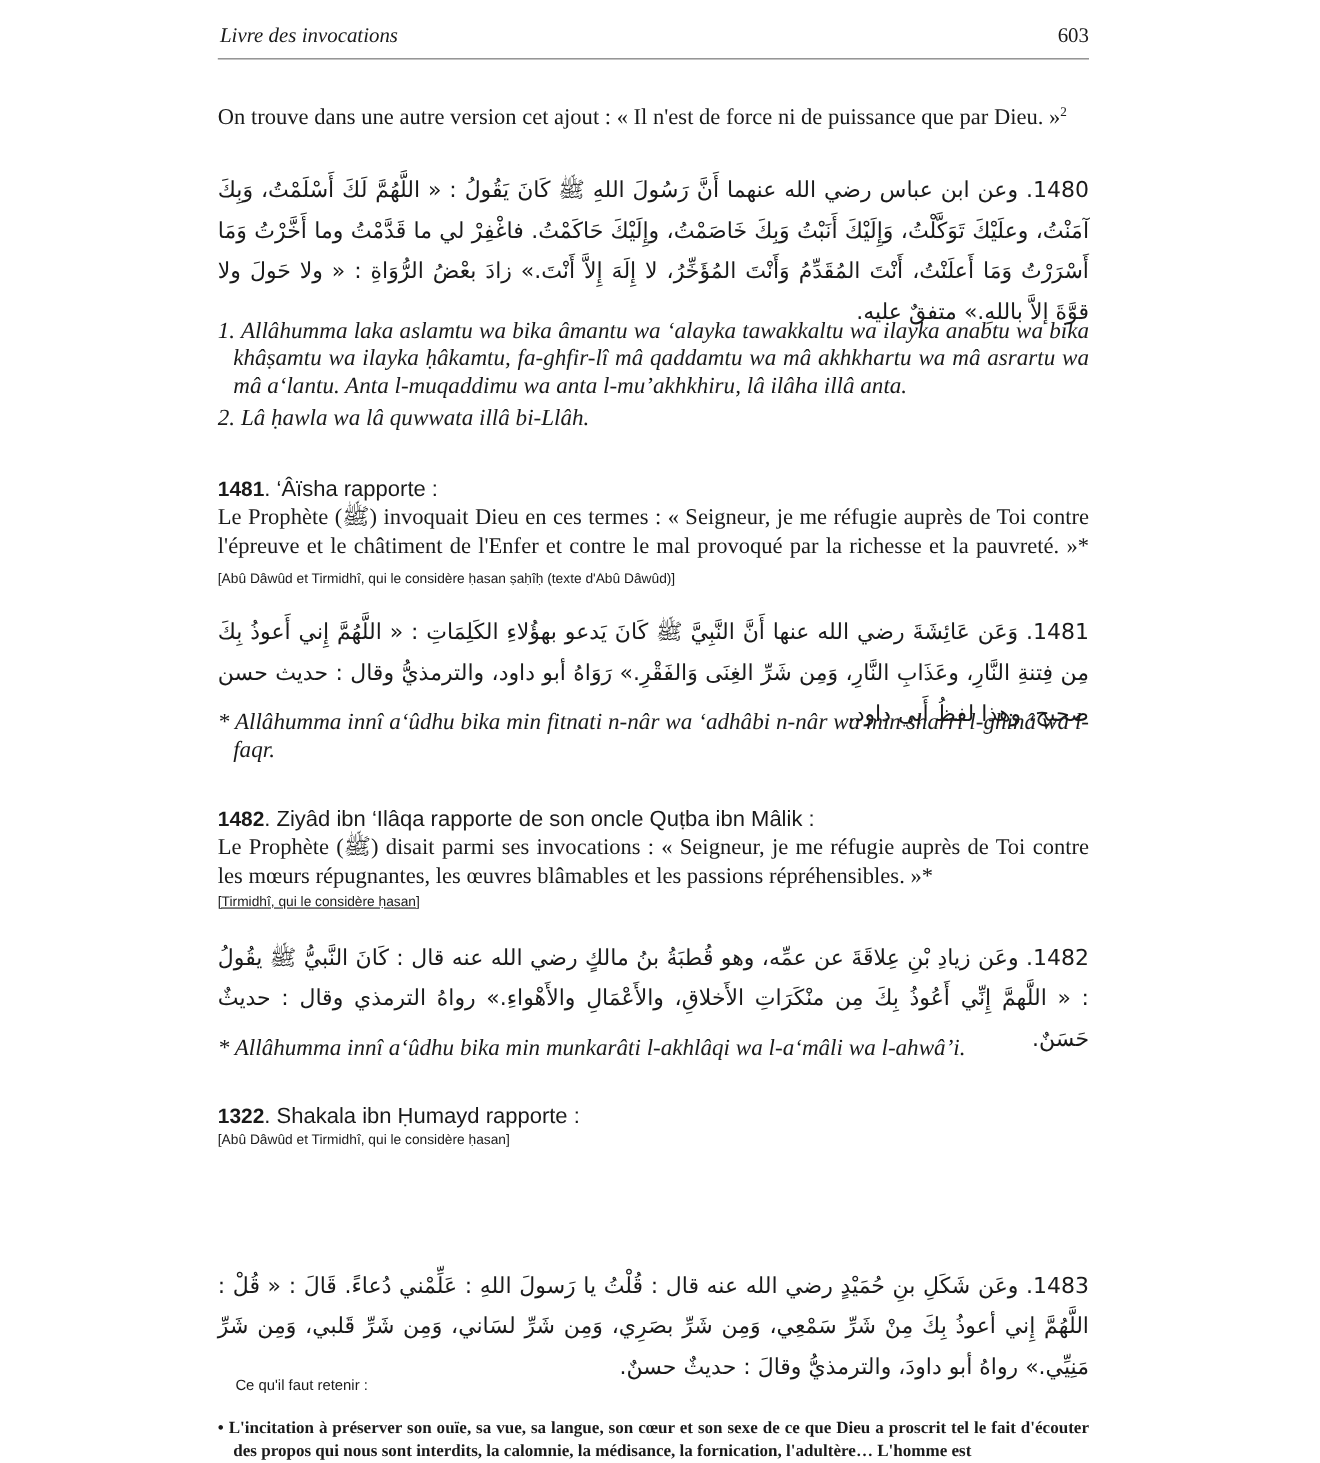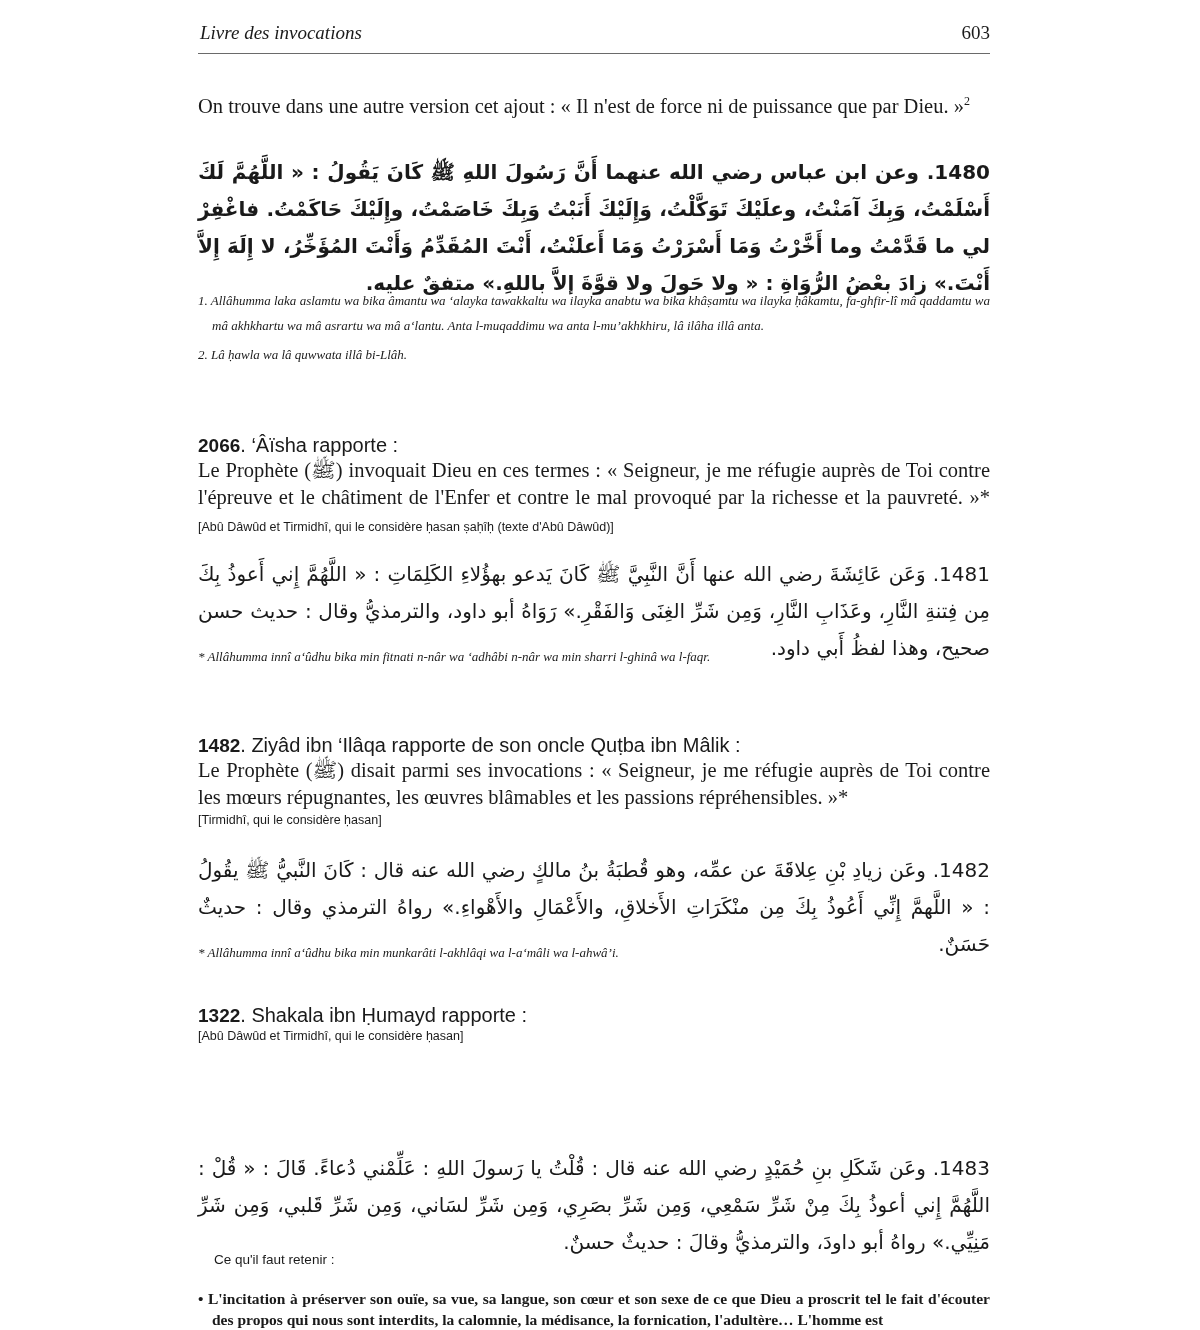--- a/index.html
+++ b/index.html
@@ -6,21 +6,21 @@
   body { width: 1200px; height: 1330px; position: relative; overflow: hidden; color: #1a1a1a; }
   .page { position: absolute; left: 198px; top: 0; width: 792px; }
   .serif { font-family: "Liberation Serif", "DejaVu Serif", serif; }
   .sans { font-family: "Liberation Sans", "DejaVu Sans", sans-serif; }
   .header { position: absolute; top: 22px; left: 0; width: 792px; height: 26px; }
   .header .title { position: absolute; left: 2px; top: 0; font-style: italic; font-size: 19px; text-align: right; }
   .header .pnum { position: absolute; right: 0; top: 0; font-size: 19px; }
   .rule { position: absolute; top: 53px; left: 0; width: 792px; height: 1px; background: #6a6a6a; }
   .p { font-size: 20.5px; line-height: 27px; text-align: justify; margin: 0; }
   .ar { direction: rtl; text-align: justify; font-family: "DejaVu Sans", sans-serif; font-size: 20px; line-height: 37px; margin: 0; }
-  .translit { font-style: italic; font-size: 13px; line-height: 25px; margin: 0; text-align: justify; }
+  .translit { font-style: italic; font-size: 21px; line-height: 25px; margin: 0; text-align: justify; }
   .hang { padding-left: 14px; text-indent: -14px; }
   .hnum { font-weight: bold; font-size: 19px; }
   .hdr { font-size: 20px; }
   .src { font-size: 12.5px; }
   .block { position: absolute; left: 0; width: 792px; }
   sup { font-size: 12px; }
   .bullet { font-size: 15.5px; line-height: 21px; padding-left: 14px; text-indent: -14px; text-align: justify; margin: 0; }
   .retenir { font-size: 13.5px; margin: 16px; }
 </style>
 </head>
@@ -30,49 +30,49 @@
   <div class="header serif">
     <span class="title">Livre des invocations</span>
     <span class="pnum">603</span>
   </div>
   <div class="rule"></div>
 
   <div class="block" style="top:88px;">
     <p class="p serif"><span>On trouve dans une autre version cet ajout : « Il n'est de force ni de puissance que par Dieu. »</span><sup>2</sup></p>
   </div>
 
-  <div class="block" style="top:154px;font-weight:bold;">
+  <div class="block" style="top:154px;">
     <p class="ar">1480. وعن ابن عباس رضي الله عنهما أَنَّ رَسُولَ اللهِ ﷺ كَانَ يَقُولُ : « اللَّهُمَّ لَكَ أَسْلَمْتُ، وَبِكَ آمَنْتُ، وعلَيْكَ تَوَكَّلْتُ، وَإِلَيْكَ أَنَبْتُ وَبِكَ خَاصَمْتُ، وإِلَيْكَ حَاكَمْتُ. فاغْفِرْ لي ما قَدَّمْتُ وما أَخَّرْتُ وَمَا أَسْرَرْتُ وَمَا أَعلَنْتُ، أَنْتَ المُقَدِّمُ وَأَنْتَ المُؤَخِّرُ، لا إِلَهَ إِلاَّ أَنْتَ.» زادَ بعْضُ الرُّوَاةِ : « ولا حَولَ ولا قوَّةَ إلاَّ باللهِ.» متفقٌ عليه.</p>
   </div>
 
   <div class="block" style="top:288px;">
     <p class="translit serif hang">1. Allâhumma laka aslamtu wa bika âmantu wa ‘alayka tawakkaltu wa ilayka anabtu wa bika khâṣamtu wa ilayka ḥâkamtu, fa-ghfir-lî mâ qaddamtu wa mâ akhkhartu wa mâ asrartu wa mâ a‘lantu. Anta l-muqaddimu wa anta l-mu’akhkhiru, lâ ilâha illâ anta.</p>
     <p class="translit serif hang" style="margin-top:4px;">2. Lâ ḥawla wa lâ quwwata illâ bi-Llâh.</p>
   </div>
 
   <div class="block" style="top:434px;">
     <div class="sans">
-      <span class="hnum">2066</span><span class="hdr">. ‘Âïsha rapporte :</span>
+      <span class="hnum">1481</span><span class="hdr">. ‘Âïsha rapporte :</span>
     </div>
     <p class="p serif"><span>Le Prophète (ﷺ) invoquait Dieu en ces termes : « Seigneur, je me réfugie auprès de Toi contre l'épreuve et le châtiment de l'Enfer et contre le mal provoqué par la richesse et la pauvreté. »*</span> <span class="src sans">[Abû Dâwûd et Tirmidhî, qui le considère ḥasan ṣaḥîḥ (texte d'Abû Dâwûd)]</span></p>
   </div>
 
   <div class="block" style="top:556px;">
     <p class="ar">1481. وَعَن عَائِشَةَ رضي الله عنها أَنَّ النَّبِيَّ ﷺ كَانَ يَدعو بهؤُلاءِ الكَلِمَاتِ : « اللَّهُمَّ إِني أَعوذُ بِكَ مِن فِتنةِ النَّارِ، وعَذَابِ النَّارِ، وَمِن شَرِّ الغِنَى وَالفَقْرِ.» رَوَاهُ أبو داود، والترمذيُّ وقال : حديث حسن صحيح، وهذا لفظُ أَبي داود.</p>
   </div>
   <div class="block" style="top:644px;">
     <p class="translit serif hang">* Allâhumma innî a‘ûdhu bika min fitnati n-nâr wa ‘adhâbi n-nâr wa min sharri l-ghinâ wa l-faqr.</p>
   </div>
 
   <div class="block" style="top:734px;">
     <div class="sans">
       <span class="hnum">1482</span><span class="hdr">. Ziyâd ibn ‘Ilâqa rapporte de son oncle Quṭba ibn Mâlik :</span>
     </div>
     <p class="p serif">Le Prophète (ﷺ) disait parmi ses invocations : « Seigneur, je me réfugie auprès de Toi contre les mœurs répugnantes, les œuvres blâmables et les passions répréhensibles. »*</p>
-    <div class="src sans" style="margin-top:2px;">[Tirmidhî, qui le considère ḥasan]</div>
+    <div class="src sans" style="margin-top:2px;text-decoration:underline;">[Tirmidhî, qui le considère ḥasan]</div>
   </div>
 
   <div class="block" style="top:852px;">
     <p class="ar">1482. وعَن زيادِ بْنِ عِلاقَةَ عن عمِّه، وهو قُطبَةُ بنُ مالكٍ رضي الله عنه قال : كَانَ النَّبيُّ ﷺ يقُولُ : « اللَّهمَّ إِنِّي أَعُوذُ بِكَ مِن منْكَرَاتِ الأَخلاقِ، والأَعْمَالِ والأَهْواءِ.» رواهُ الترمذي وقال : حديثٌ حَسَنٌ.</p>
   </div>
   <div class="block" style="top:940px;">
     <p class="translit serif">* Allâhumma innî a‘ûdhu bika min munkarâti l-akhlâqi wa l-a‘mâli wa l-ahwâ’i.</p>
   </div>
 
   <div class="block" style="top:1004px;">

